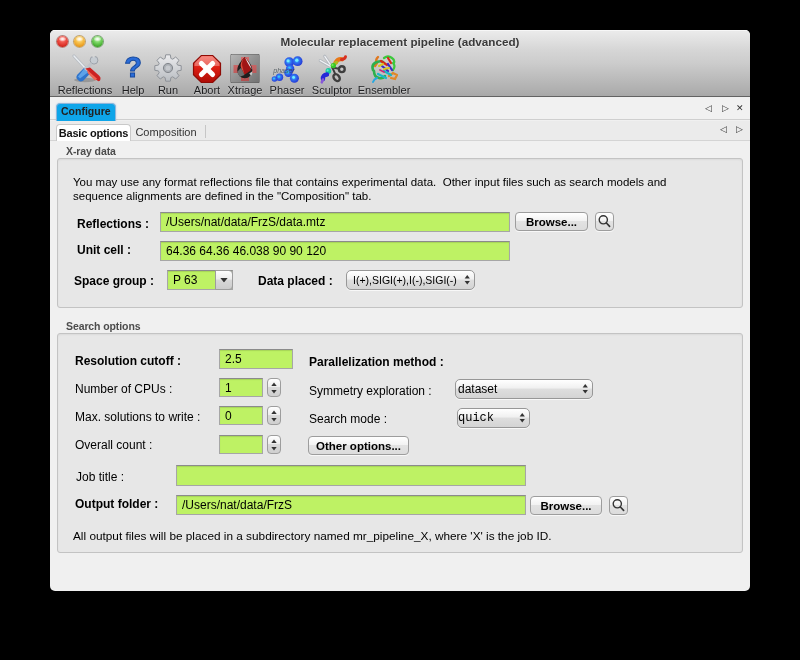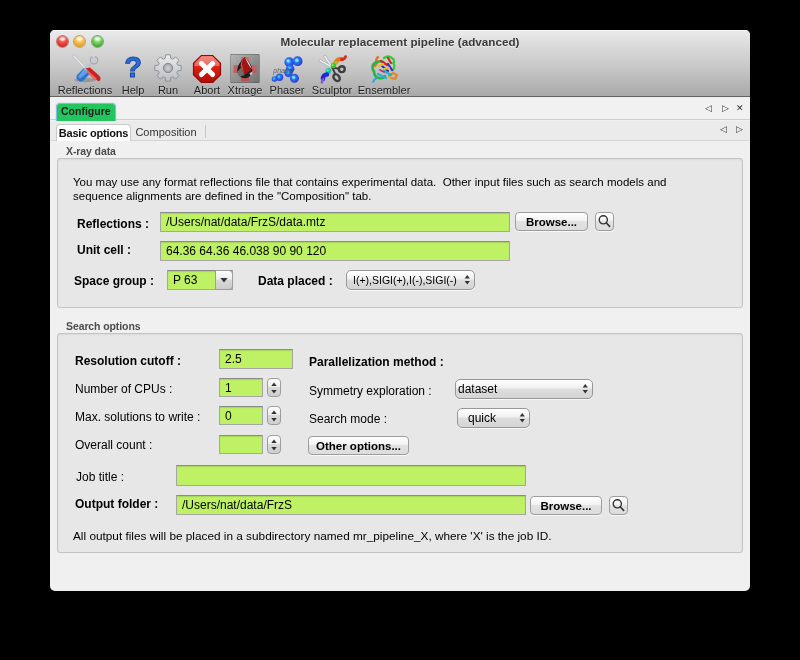--- a/index.html
+++ b/index.html
@@ -10,21 +10,21 @@
 .tl::after{content:"";position:absolute;left:2.2px;top:0.8px;width:6.6px;height:4.4px;border-radius:50%;background:radial-gradient(ellipse at center,rgba(255,255,255,.95) 0%,rgba(255,255,255,.25) 70%,rgba(255,255,255,0) 100%);}
 #tl-r{left:7px;background:radial-gradient(circle at 50% 28%, #ffb3ad 0%, #f0564d 35%, #d92f25 70%, #9e1a12 100%);box-shadow:0 0 0 1px rgba(140,40,30,.55), 0 1px 1px rgba(255,255,255,.6);}
 #tl-y{left:24px;background:radial-gradient(circle at 50% 28%, #ffeebc 0%, #f7c04b 40%, #e99b1e 75%, #a96a10 100%);box-shadow:0 0 0 1px rgba(160,110,20,.55), 0 1px 1px rgba(255,255,255,.6);}
 #tl-g{left:42px;background:radial-gradient(circle at 50% 28%, #d0f5c0 0%, #74d35f 40%, #43a92e 75%, #267c16 100%);box-shadow:0 0 0 1px rgba(40,110,30,.55), 0 1px 1px rgba(255,255,255,.6);}
 #title{position:absolute;left:0;top:4.5px;width:700px;text-align:center;font-size:11.7px;font-weight:bold;color:#3a3a3a;text-shadow:0 1px 0 rgba(255,255,255,.5);}
 .titem{position:absolute;top:24px;height:42px;text-align:center;}
 .titem .lbl{position:absolute;left:50%;transform:translateX(-50%);top:30px;font-size:11px;color:#1c1c1e;text-shadow:0 1px 1px rgba(255,255,255,.45);white-space:nowrap;}
 .ticon{position:absolute;top:0;left:50%;transform:translateX(-50%);}
 
 #cfgrow{position:absolute;left:0;top:68px;width:700px;height:22px;background:#f1f1f1;border-bottom:1px solid #cfcfcf;}
-#cfgchip{position:absolute;left:6px;top:5px;height:25px;padding:0 4px;background:#22c55e;border:1px solid #8fb6da;border-radius:4px;font-size:10.5px;font-weight:bold;color:#222;line-height:15px;box-shadow:0 0 1.5px rgba(120,170,220,.6);}
+#cfgchip{position:absolute;left:6px;top:5px;height:25px;padding:0 4px;background:#0ea5e9;border:1px solid #8fb6da;border-radius:4px;font-size:10.5px;font-weight:bold;color:#222;line-height:15px;box-shadow:0 0 1.5px rgba(120,170,220,.6);}
 #tabrow{position:absolute;left:0;top:91px;width:700px;height:20px;background:#ebebeb;border-bottom:1px solid #d4d4d4;}
 #tab1{position:absolute;left:6px;top:3px;width:75px;height:17px;background:#fff;border:1px solid #c9c9c9;border-bottom:none;border-radius:4px 4px 0 0;font-size:11px;font-weight:bold;color:#111;text-align:center;line-height:16px;white-space:nowrap;letter-spacing:-.2px;}
 #tab2{position:absolute;left:82px;top:3px;width:68px;height:17px;font-size:11px;color:#333;text-align:center;line-height:16px;white-space:nowrap;}
 .tdiv{position:absolute;top:4px;width:1px;height:13px;background:#c6c6c6;}
 .navarr{position:absolute;font-size:9px;color:#333;}
 #panel{position:absolute;left:0;top:112px;width:700px;height:433px;background:#f0f0f0;}
 .grpbox{position:absolute;left:7px;width:686px;background:#e7e7e7;border:1px solid #c3c3c3;border-radius:3px;box-shadow:inset 0 1px 2px rgba(0,0,0,.06);}
 .grplbl{position:absolute;left:16px;font-size:10.5px;font-weight:bold;color:#4c4c4c;letter-spacing:-.1px;}
 .flbl{position:absolute;font-size:12px;color:#000;white-space:nowrap;}
 .b{font-weight:bold;}
@@ -268,21 +268,21 @@
 
     <div class="flbl" style="left:25px;top:268px;">Max. solutions to write :</div>
     <div class="tfield" style="left:169px;top:264px;width:44px;height:19px;line-height:18px;">0</div>
     <div class="stepper" style="left:217px;top:264px;height:19px;">
         <svg width="7" height="12" viewBox="0 0 7 12">
           <path d="M3.5,0.5 L6.2,4 L0.8,4 Z" fill="#333"></path>
           <path d="M3.5,11.5 L6.2,8 L0.8,8 Z" fill="#333"></path>
         </svg>
       </div>
     <div class="flbl" style="left:259px;top:270px;">Search mode :</div>
-    <div class="popup" style="left:407px;top:266px;width:73px;height:20px;line-height:19px;padding-left:10px;">quick<svg class="arr" width="6.5" height="9.5" viewBox="0 0 7 10">
+    <div class="popup" style="left:407px;top:266px;width:73px;height:20px;line-height:19px;font-family:Liberation Mono, monospace;">quick<svg class="arr" width="6.5" height="9.5" viewBox="0 0 7 10">
           <path d="M3.5,0 L6.3,3.6 L0.7,3.6 Z" fill="#333"></path>
           <path d="M3.5,10 L6.3,6.4 L0.7,6.4 Z" fill="#333"></path>
         </svg></div>
 
     <div class="flbl" style="left:25px;top:296px;">Overall count :</div>
     <div class="tfield" style="left:169px;top:293px;width:44px;height:19px;line-height:18px;"></div>
     <div class="stepper" style="left:217px;top:293px;height:19px;">
         <svg width="7" height="12" viewBox="0 0 7 12">
           <path d="M3.5,0.5 L6.2,4 L0.8,4 Z" fill="#333"></path>
           <path d="M3.5,11.5 L6.2,8 L0.8,8 Z" fill="#333"></path>

